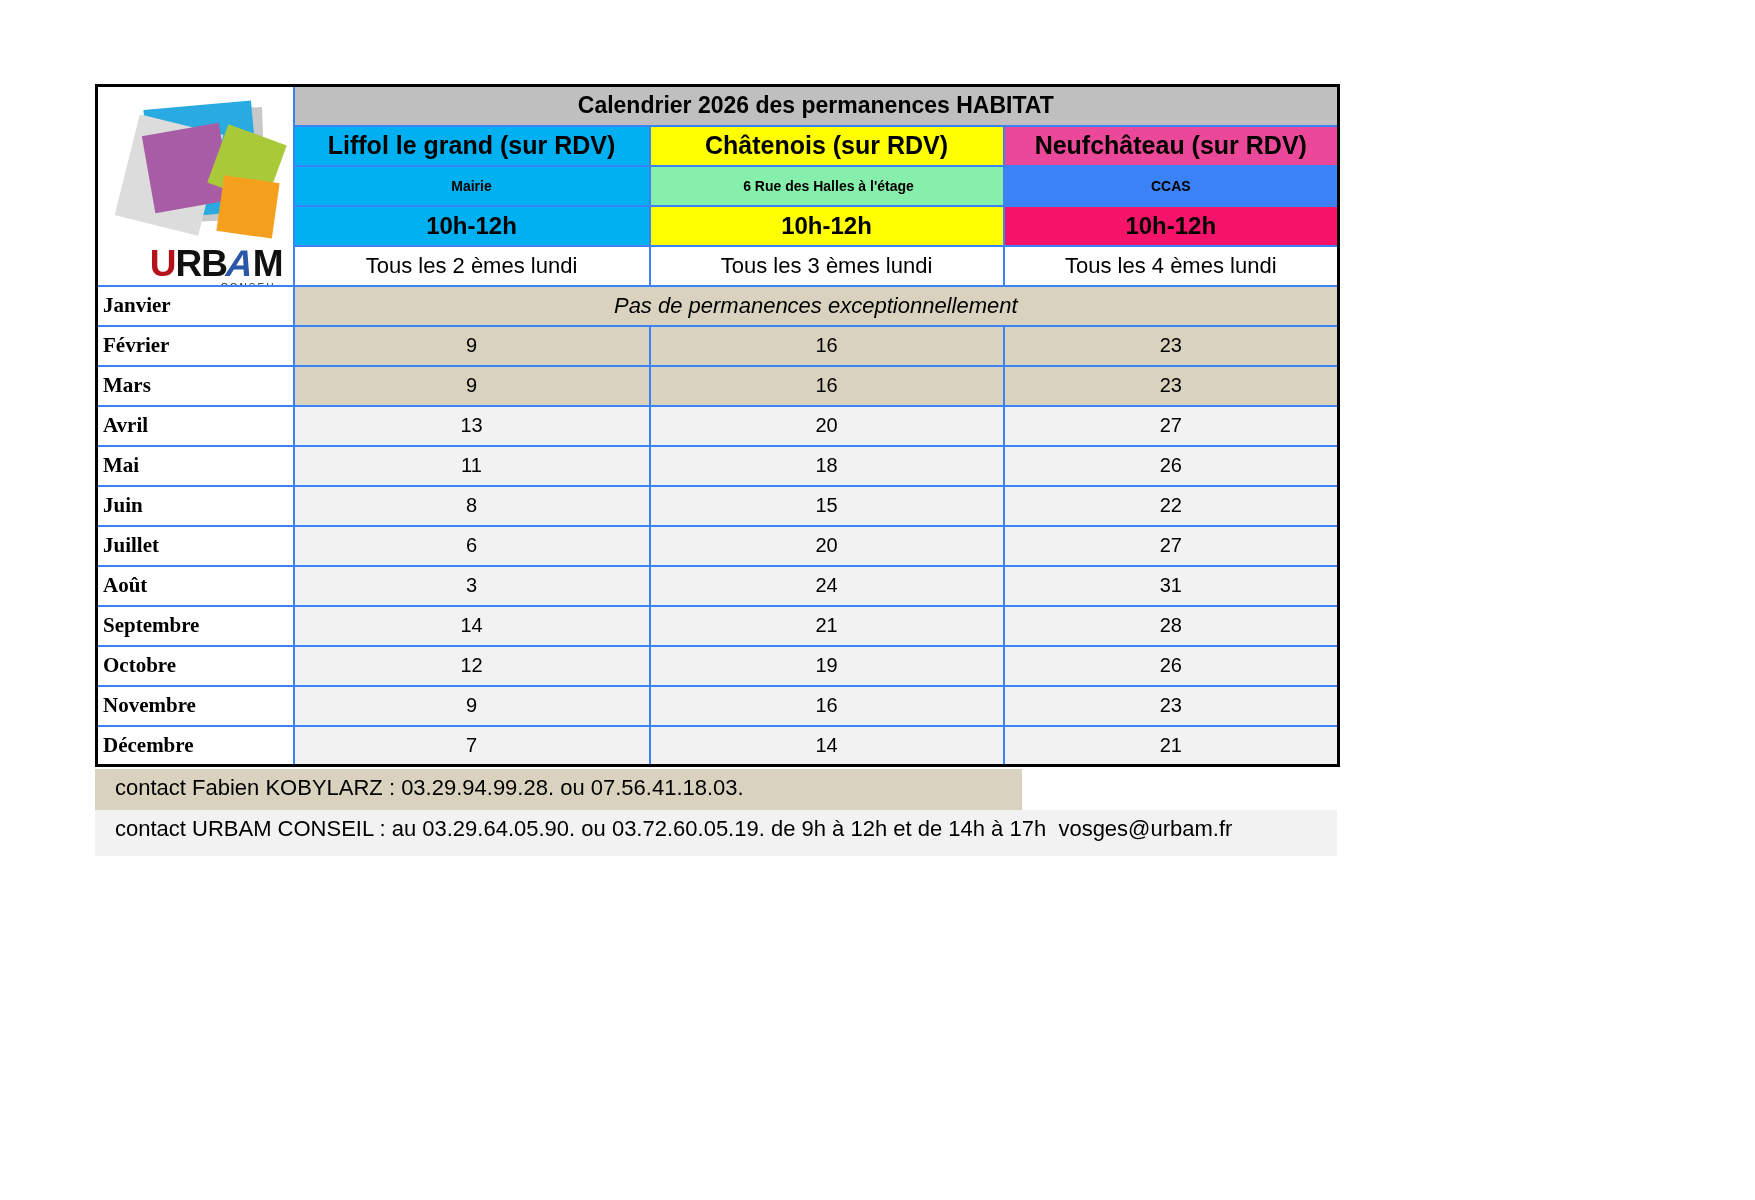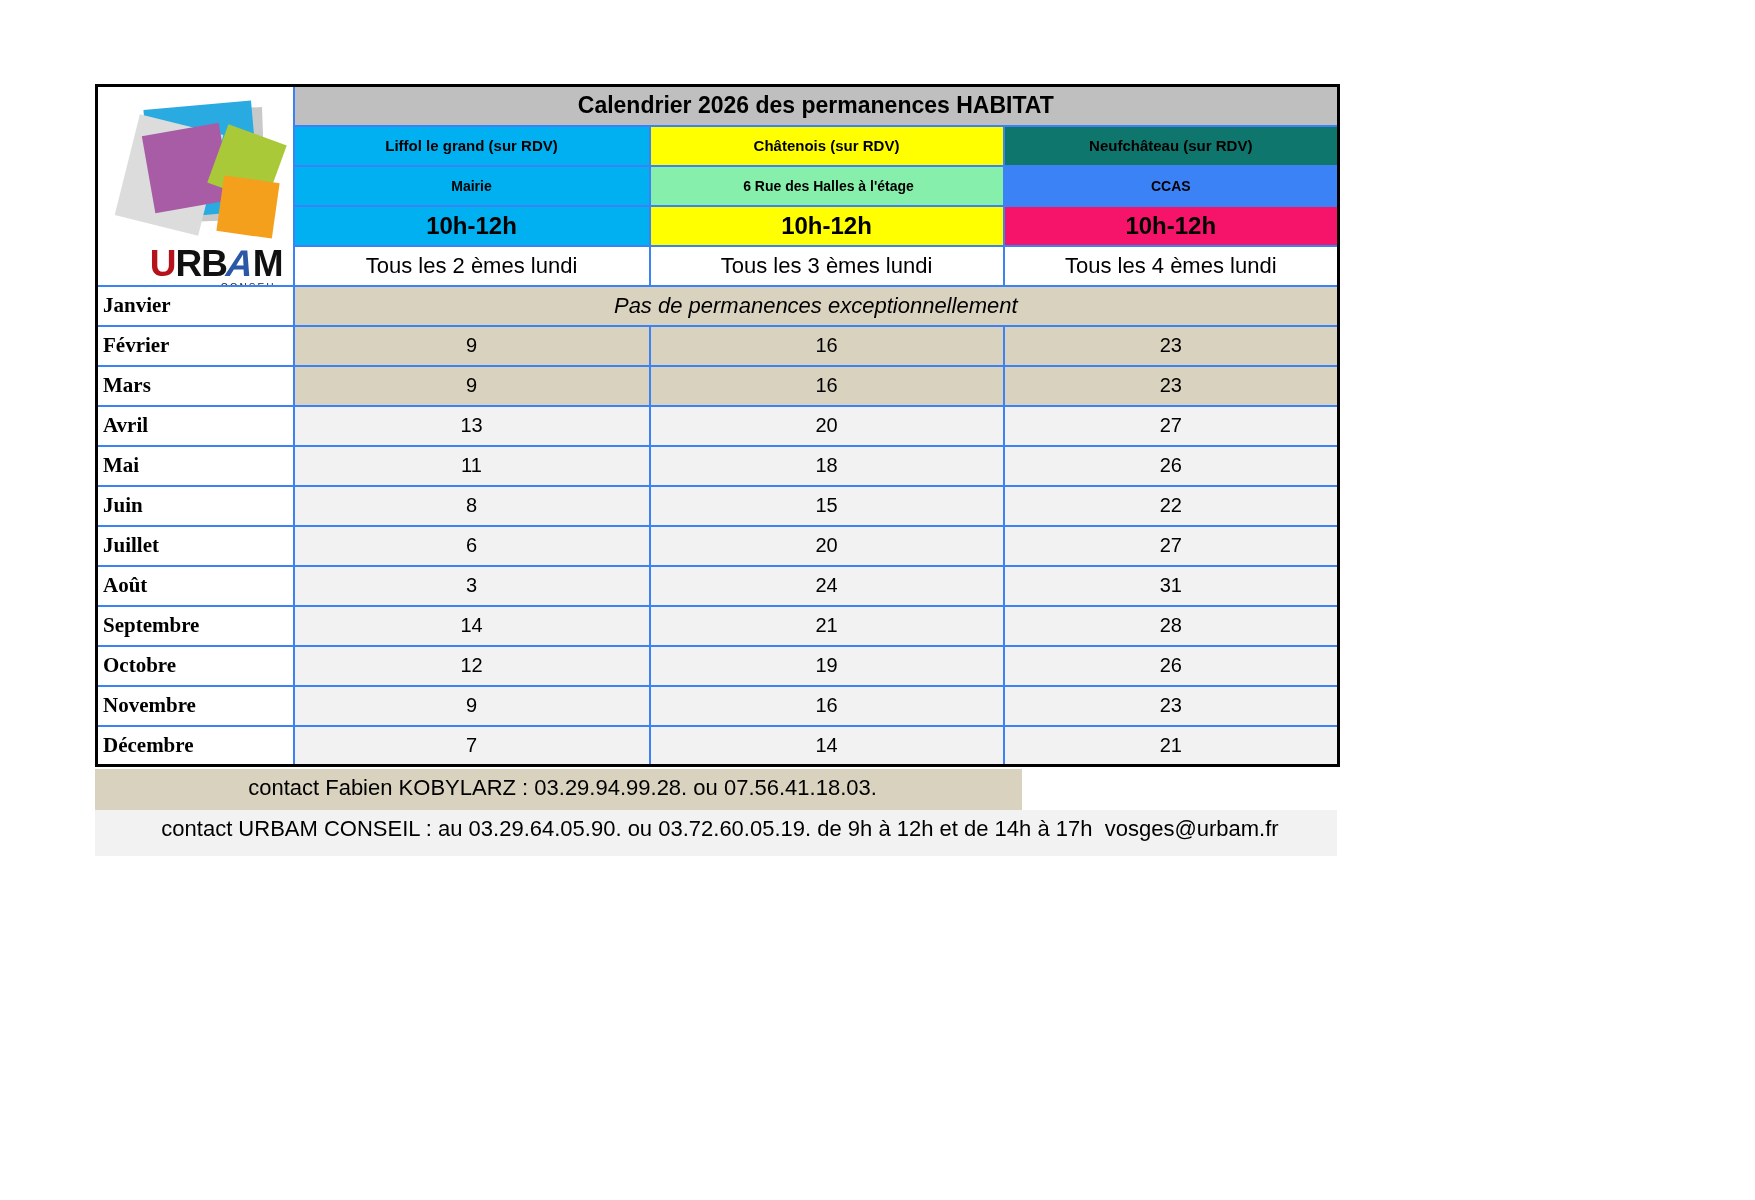--- a/index.html
+++ b/index.html
@@ -25,21 +25,21 @@
     text-align: center;
     vertical-align: middle;
     white-space: nowrap;
     overflow: hidden;
     font-size: 21px;
     box-sizing: border-box;
   }
   .cal-table { border: 3px solid #000; }
 
   td.title-cell { background: #BFBFBF; font-weight: bold; font-size: 23px; }
-  td.loc-cell   { font-weight: bold; font-size: 15px; }
+  td.loc-cell   { font-weight: bold; font-size: 25px; }
   td.addr-cell  { font-weight: bold; font-size: 14px; }
   td.hours-cell { font-weight: bold; font-size: 24px; }
   td.sched-cell { background: #ffffff; font-size: 22px; }
 
   td.month-cell {
     background: #ffffff; font-weight: bold; text-align: left;
     padding-left: 5px; font-size: 21px; font-family: Liberation Serif, serif;
   }
   td.date-cell { background: #F2F2F2; font-size: 20px; }
   tr.hl td.date-cell, td.note-cell { background: #D9D2BF; }
@@ -63,22 +63,22 @@
   .logo-word { font-size: 37px; font-weight: bold; letter-spacing: -1px; color: #111; }
   .logo-u { color: #B5121B; }
   .logo-a { color: #2B57A7; display: inline-block; transform: skewX(-16deg); }
   .logo-sub {
     display: block; font-size: 10px; letter-spacing: 2px;
     color: #222; margin-top: 1px; padding-right: 4px;
   }
 
   
   .contact { position: absolute; left: 95px; height: 46px; line-height: 38px;
-             font-size: 22px; padding-left: 8px; box-sizing: border-box;
-             white-space: pre; overflow: hidden; text-align: center; }
+             font-size: 22px; padding-left: 20px; box-sizing: border-box;
+             white-space: pre; overflow: hidden; }
   .contact-1 { top: 769px; width: 927px;  background: #D9D2BF; }
   .contact-2 { top: 810px; width: 1242px; background: #F2F2F2; }
 </style>
 </head>
 <body>
 
 <table class="cal-table">
   <colgroup>
     <col style="width:197px">
       <col style="width:356px">
@@ -99,21 +99,21 @@
         <div class="logo-text">
           <span class="logo-word"><span class="logo-u">U</span><span>RB</span><span class="logo-a">A</span><span>M</span></span>
           <span class="logo-sub">CONSEIL</span>
         </div>
       </td>
       <td class="title-cell" colspan="3">Calendrier 2026 des permanences HABITAT</td>
     </tr>
     <tr>
       <td class="loc-cell" style="background: rgb(0, 176, 240);">Liffol le grand (sur RDV)</td>
       <td class="loc-cell" style="background: rgb(255, 255, 0);">Châtenois (sur RDV)</td>
-      <td class="loc-cell" style="background: #0f766e;">Neufchâteau (sur RDV)</td>
+      <td class="loc-cell" style="background: #ec4899;">Neufchâteau (sur RDV)</td>
     </tr>
     <tr>
       <td class="addr-cell" style="background: rgb(0, 176, 240);">Mairie</td>
       <td class="addr-cell" style="background: #86efac; padding-left: 8px;">6 Rue des Halles à l'étage</td>
       <td class="addr-cell" style="background: #3b82f6; margin-left: 45px;">CCAS</td>
     </tr>
     <tr>
       <td class="hours-cell" style="background: rgb(0, 176, 240);">10h-12h</td>
       <td class="hours-cell" style="background: rgb(255, 255, 0);">10h-12h</td>
       <td class="hours-cell" style="background: rgb(246, 20, 107);">10h-12h</td>

